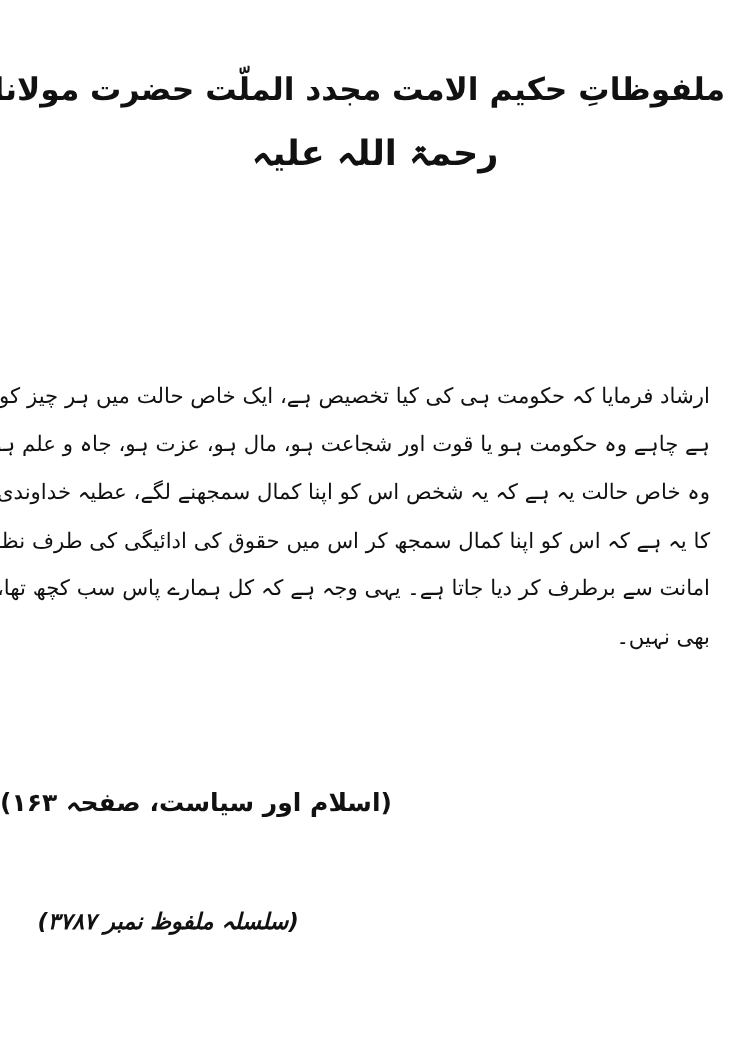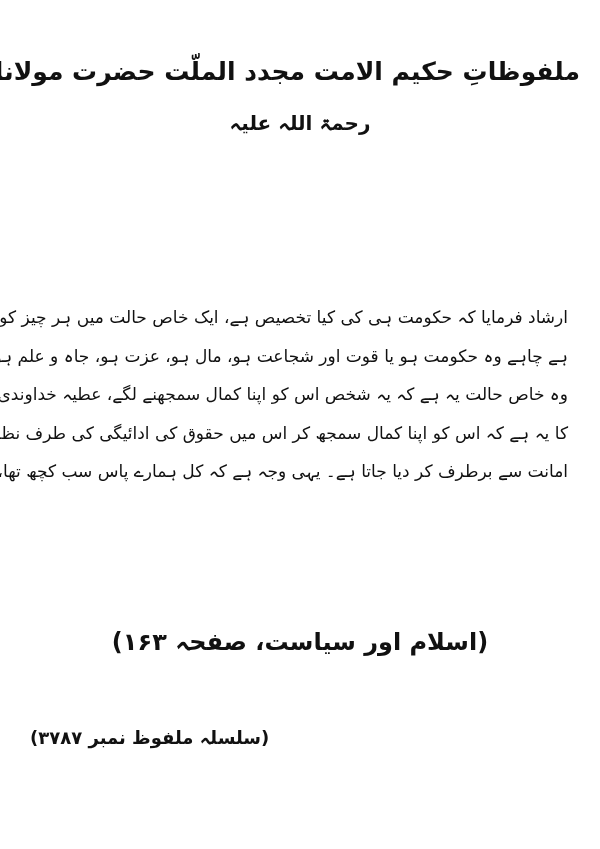--- a/index.html
+++ b/index.html
@@ -34,21 +34,21 @@
       font-weight: bold;
       white-space: nowrap;
     }
     #title1 {
       top: 52px;
       font-size: 25px;
       line-height: 40px;
     }
     #title2 {
       top: 103px;
-      font-size: 20px;
+      font-size: 28px;
       line-height: 40px;
     }
     #heading {
       top: 207px;
       font-size: 21px;
       line-height: 36px;
     }
     .body-text {
       position: absolute;
       left: 28px;
@@ -66,51 +66,53 @@
       height: 38.5px;
     }
     .body-line.last {
       text-align-last: right;
     }
     #reference {
       position: absolute;
       left: 0;
       right: 0;
       top: 624px;
-      text-align: center;
-      font-size: 24px;
+      text-align: left;
+      font-size: 20px;
       font-weight: bold;
       line-height: 36px;
     }
     #series {
       position: absolute;
       left: 30px;
       top: 720px;
       font-size: 18px;
       font-weight: bold;
       line-height: 36px;
       text-align: left;
       white-space: nowrap;
+      font-style: italic;
     }
   </style>
 </head>
 <body>
 
 <div class="page">
 
   <div id="title1" class="title-line rtl">ملفوظاتِ حکیم الامت مجدد الملّت حضرت مولانا محمد اشرف علی تھانوی</div>
 
   <div id="title2" class="title-line rtl">رحمۃ اللہ علیہ</div>
 
 
   <div class="body-text rtl">
     <span class="body-line">ارشاد فرمایا کہ حکومت ہی کی کیا تخصیص ہے، ایک خاص حالت میں ہر چیز کو زوال</span>
     <span class="body-line">ہے چاہے وہ حکومت ہو یا قوت اور شجاعت ہو، مال ہو، عزت ہو، جاہ و علم ہو، کمال ہو۔ اور</span>
     <span class="body-line">وہ خاص حالت یہ ہے کہ یہ شخص اس کو اپنا کمال سمجھنے لگے، عطیہ خداوندی نہ سمجھے اور راز اس</span>
     <span class="body-line">کا یہ ہے کہ اس کو اپنا کمال سمجھ کر اس میں حقوق کی ادائیگی کی طرف نظر نہیں رہتی اس لئے</span>
     <span class="body-line">امانت سے برطرف کر دیا جاتا ہے۔ یہی وجہ ہے کہ کل ہمارے پاس سب کچھ تھا، آج کچھ</span>
+    <span class="body-line last">بھی نہیں۔</span>
   </div>
 
   <div id="reference" class="rtl">(اسلام اور سیاست، صفحہ ۱۶۳)</div>
 
   <div id="series" class="rtl">(سلسلہ ملفوظ نمبر ۳۷۸۷)</div>
 
 </div>
 
 </body></html>

